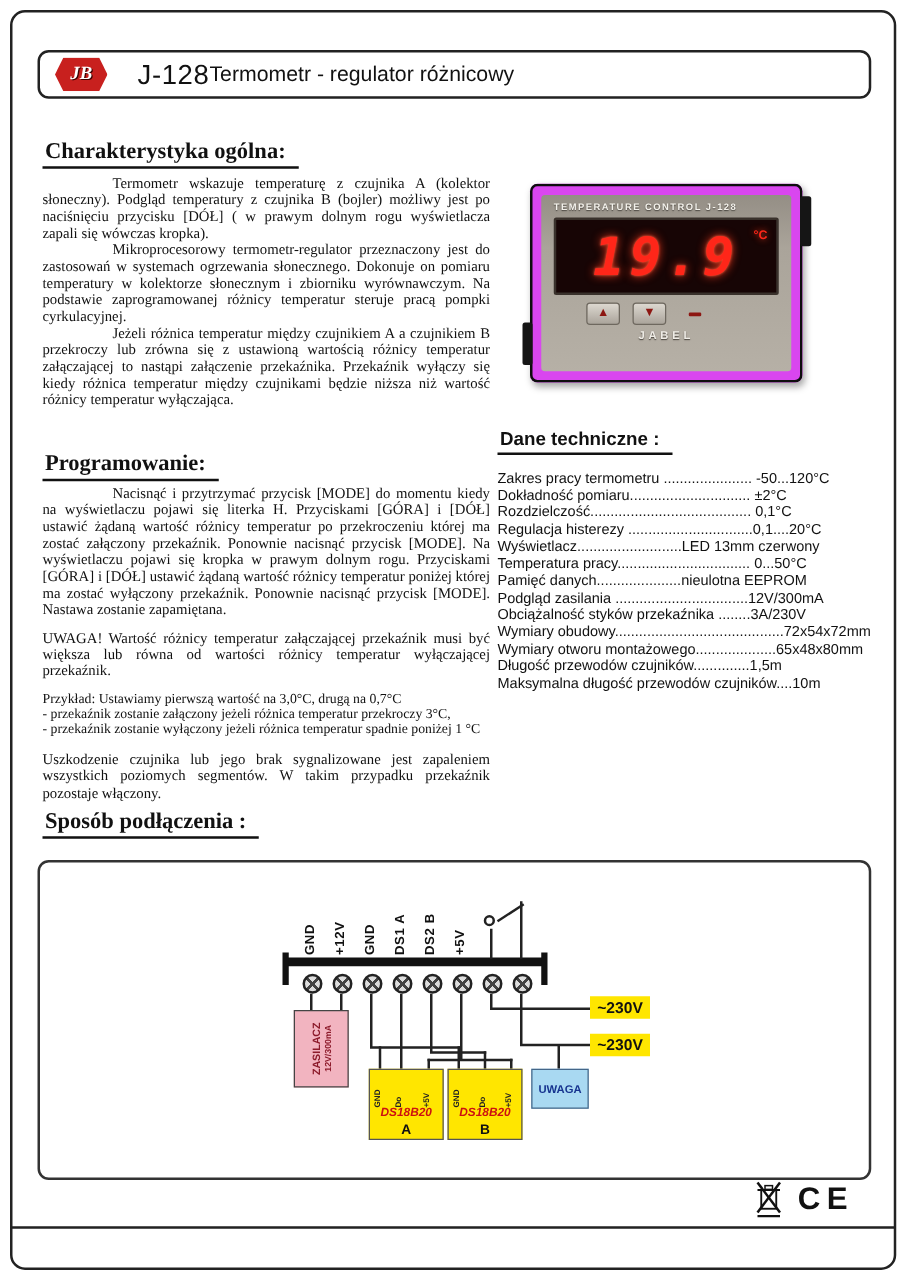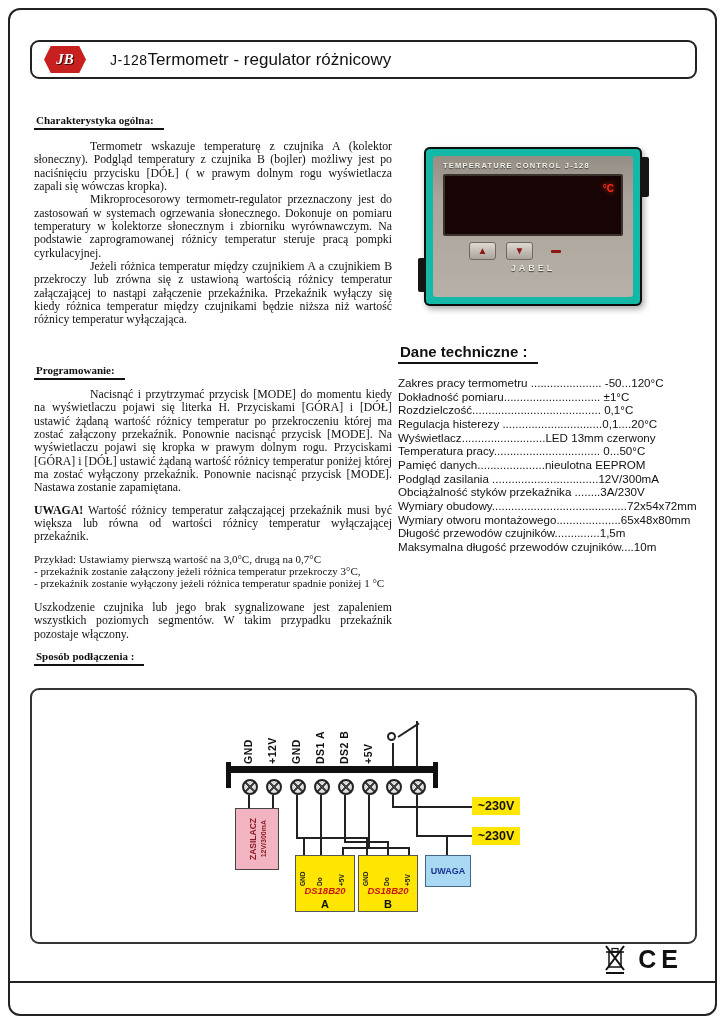--- a/index.html
+++ b/index.html
@@ -10,49 +10,49 @@
                 border:2px solid #222; border-radius:12px; pointer-events:none; }
 
   
   .header-box { position:absolute; left:30px; top:40px; width:667px; height:39px;
                 border:2px solid #222; border-radius:9px; display:flex; align-items:center; background:#fff; }
   .logo-shape { margin-left:12px; width:42px; height:27px; background:#c8201e;
                 clip-path:polygon(16% 0, 84% 0, 100% 50%, 84% 100%, 16% 100%, 0 50%);
                 display:flex; align-items:center; justify-content:center; }
   .logo-text { color:#fff; font-family:"Liberation Serif", serif; font-style:italic;
                font-weight:bold; font-size:15px; text-shadow:1px 1px 0 #3a0000; }
-  .header-model { font-size:14px; margin-left:24px; letter-spacing:.5px; }
+  .header-model { font-size:22px; margin-left:24px; letter-spacing:.5px; }
   .header-title { font-size:17px; flex:1; padding-right:56px; }
 
   
-  .sec-heading { font-family:"Liberation Serif", serif; font-weight:bold; font-size:11px;
+  .sec-heading { font-family:"Liberation Serif", serif; font-weight:bold; font-size:18px;
                  border-bottom:2px solid #111; padding:0 10px 2px 2px; display:inline-block; }
   .sec-heading.sans { font-family:"Liberation Sans", sans-serif; font-size:15px; }
 
   .serif { font-family:"Liberation Serif", serif; font-size:11.8px; line-height:1.13; text-align:justify; }
   .para { text-indent:56px; }
-  .b { font-weight:bold;margin-top:10px; }
+  .b { font-weight:normal;margin-top:10px; }
   .tight { font-size:11px; white-space:nowrap; text-align:left; }
 
   .char-heading { position:absolute; left:34px; top:110px; }
   .char-body    { position:absolute; left:34px; top:140px; width:358px; }
 
   .prog-heading { position:absolute; left:34px; top:360px; }
   .prog-body    { position:absolute; left:34px; top:388px; width:358px; }
   .uwaga    { margin-top:9px; }
   .przyklad { margin-top:9px; }
   .damage   { margin-top:11px; }
 
   .dane-heading { position:absolute; left:398px; top:343px; }
   .dane-list    { position:absolute; left:398px; top:376px; width:300px; font-size:11.6px; line-height:1.18; }
   .dane-item    { white-space:nowrap; }
 
   
   .device { position:absolute; left:424px; top:147px; width:218px; height:159px;
-            background:#14b8a6; border-radius:6px; box-shadow:inset 0 0 0 2px #0d0d0d, 2px 3px 6px rgba(0,0,0,.35); }
+            background:#d946ef; border-radius:6px; box-shadow:inset 0 0 0 2px #0d0d0d, 2px 3px 6px rgba(0,0,0,.35); }
   .device::before { content:""; position:absolute; right:-7px; top:10px; width:9px; height:40px; background:#151515; border-radius:2px; }
   .device::after  { content:""; position:absolute; left:-6px; bottom:14px; width:8px; height:34px; background:#151515; border-radius:2px; }
   .device-face { position:absolute; inset:9px; background:linear-gradient(#948e85,#aaa49a 30%,#b6b0a6); border-radius:3px; padding:5px 10px; }
   .device-label { color:#f4f2ec; font-size:7.5px; letter-spacing:1.2px; font-weight:bold; text-shadow:0 1px 1px #44403a; }
   .device-display { margin-top:4px; height:62px; background:#170505; border:2px solid #3a322c; border-radius:2px;
                     position:relative; display:flex; align-items:center; justify-content:center; }
   .seg { font-family:"DejaVu Sans Mono", monospace; font-weight:bold; font-style:italic; font-size:42px;
          color:#ff2619; letter-spacing:4px; text-shadow:0 0 8px rgba(255,60,30,.95), 0 0 2px rgba(255,120,90,1); }
   .seg-unit { position:absolute; right:7px; top:7px; color:#ff2619; font-size:10px; font-weight:bold;
               text-shadow:0 0 5px rgba(255,60,30,.9); }
@@ -125,37 +125,38 @@
   <div class="char-body serif">
     <p class="para">Termometr wskazuje temperaturę z czujnika A (kolektor słoneczny). Podgląd temperatury z czujnika B (bojler) możliwy jest po naciśnięciu przycisku [DÓŁ] ( w prawym dolnym rogu wyświetlacza zapali się wówczas kropka).</p>
     <p class="para">Mikroprocesorowy termometr-regulator przeznaczony jest do zastosowań w systemach ogrzewania słonecznego. Dokonuje on pomiaru temperatury w kolektorze słonecznym i zbiorniku wyrównawczym. Na podstawie zaprogramowanej różnicy temperatur steruje pracą pompki cyrkulacyjnej.</p>
     <p class="para">Jeżeli różnica temperatur między czujnikiem A a czujnikiem B przekroczy lub zrówna się z ustawioną wartością różnicy temperatur załączającej to nastąpi załączenie przekaźnika. Przekaźnik wyłączy się kiedy różnica temperatur między czujnikami będzie niższa niż wartość różnicy temperatur wyłączająca.</p>
   </div>
 
   <div class="device">
     <div class="device-face">
       <div class="device-label">TEMPERATURE CONTROL J-128</div>
       <div class="device-display">
+        <span class="seg">19.9</span>
         <span class="seg-unit">°C</span>
       </div>
       <div class="device-buttons">
         <div class="dev-btn">▲</div>
         <div class="dev-btn">▼</div>
         <div class="dev-mark"></div>
       </div>
       <div class="device-brand">JABEL</div>
     </div>
   </div>
 
   <div class="dane-heading">
     <span class="sec-heading sans">Dane techniczne :</span>
   </div>
   <div class="dane-list">
     <div class="dane-item">Zakres pracy termometru ...................... -50...120°C</div>
-    <div class="dane-item">Dokładność pomiaru.............................. ±1°C</div>
+    <div class="dane-item">Dokładność pomiaru.............................. ±2°C</div>
     <div class="dane-item">Rozdzielczość........................................ 0,1°C</div>
     <div class="dane-item">Regulacja histerezy ...............................0,1....20°C</div>
     <div class="dane-item">Wyświetlacz..........................LED 13mm czerwony</div>
     <div class="dane-item">Temperatura pracy................................. 0...50°C</div>
     <div class="dane-item">Pamięć danych.....................nieulotna EEPROM</div>
     <div class="dane-item">Podgląd zasilania .................................12V/300mA</div>
     <div class="dane-item">Obciążalność styków przekaźnika ........3A/230V</div>
     <div class="dane-item">Wymiary obudowy..........................................72x54x72mm</div>
     <div class="dane-item">Wymiary otworu montażowego....................65x48x80mm</div>
     <div class="dane-item">Długość przewodów czujników..............1,5m</div>

